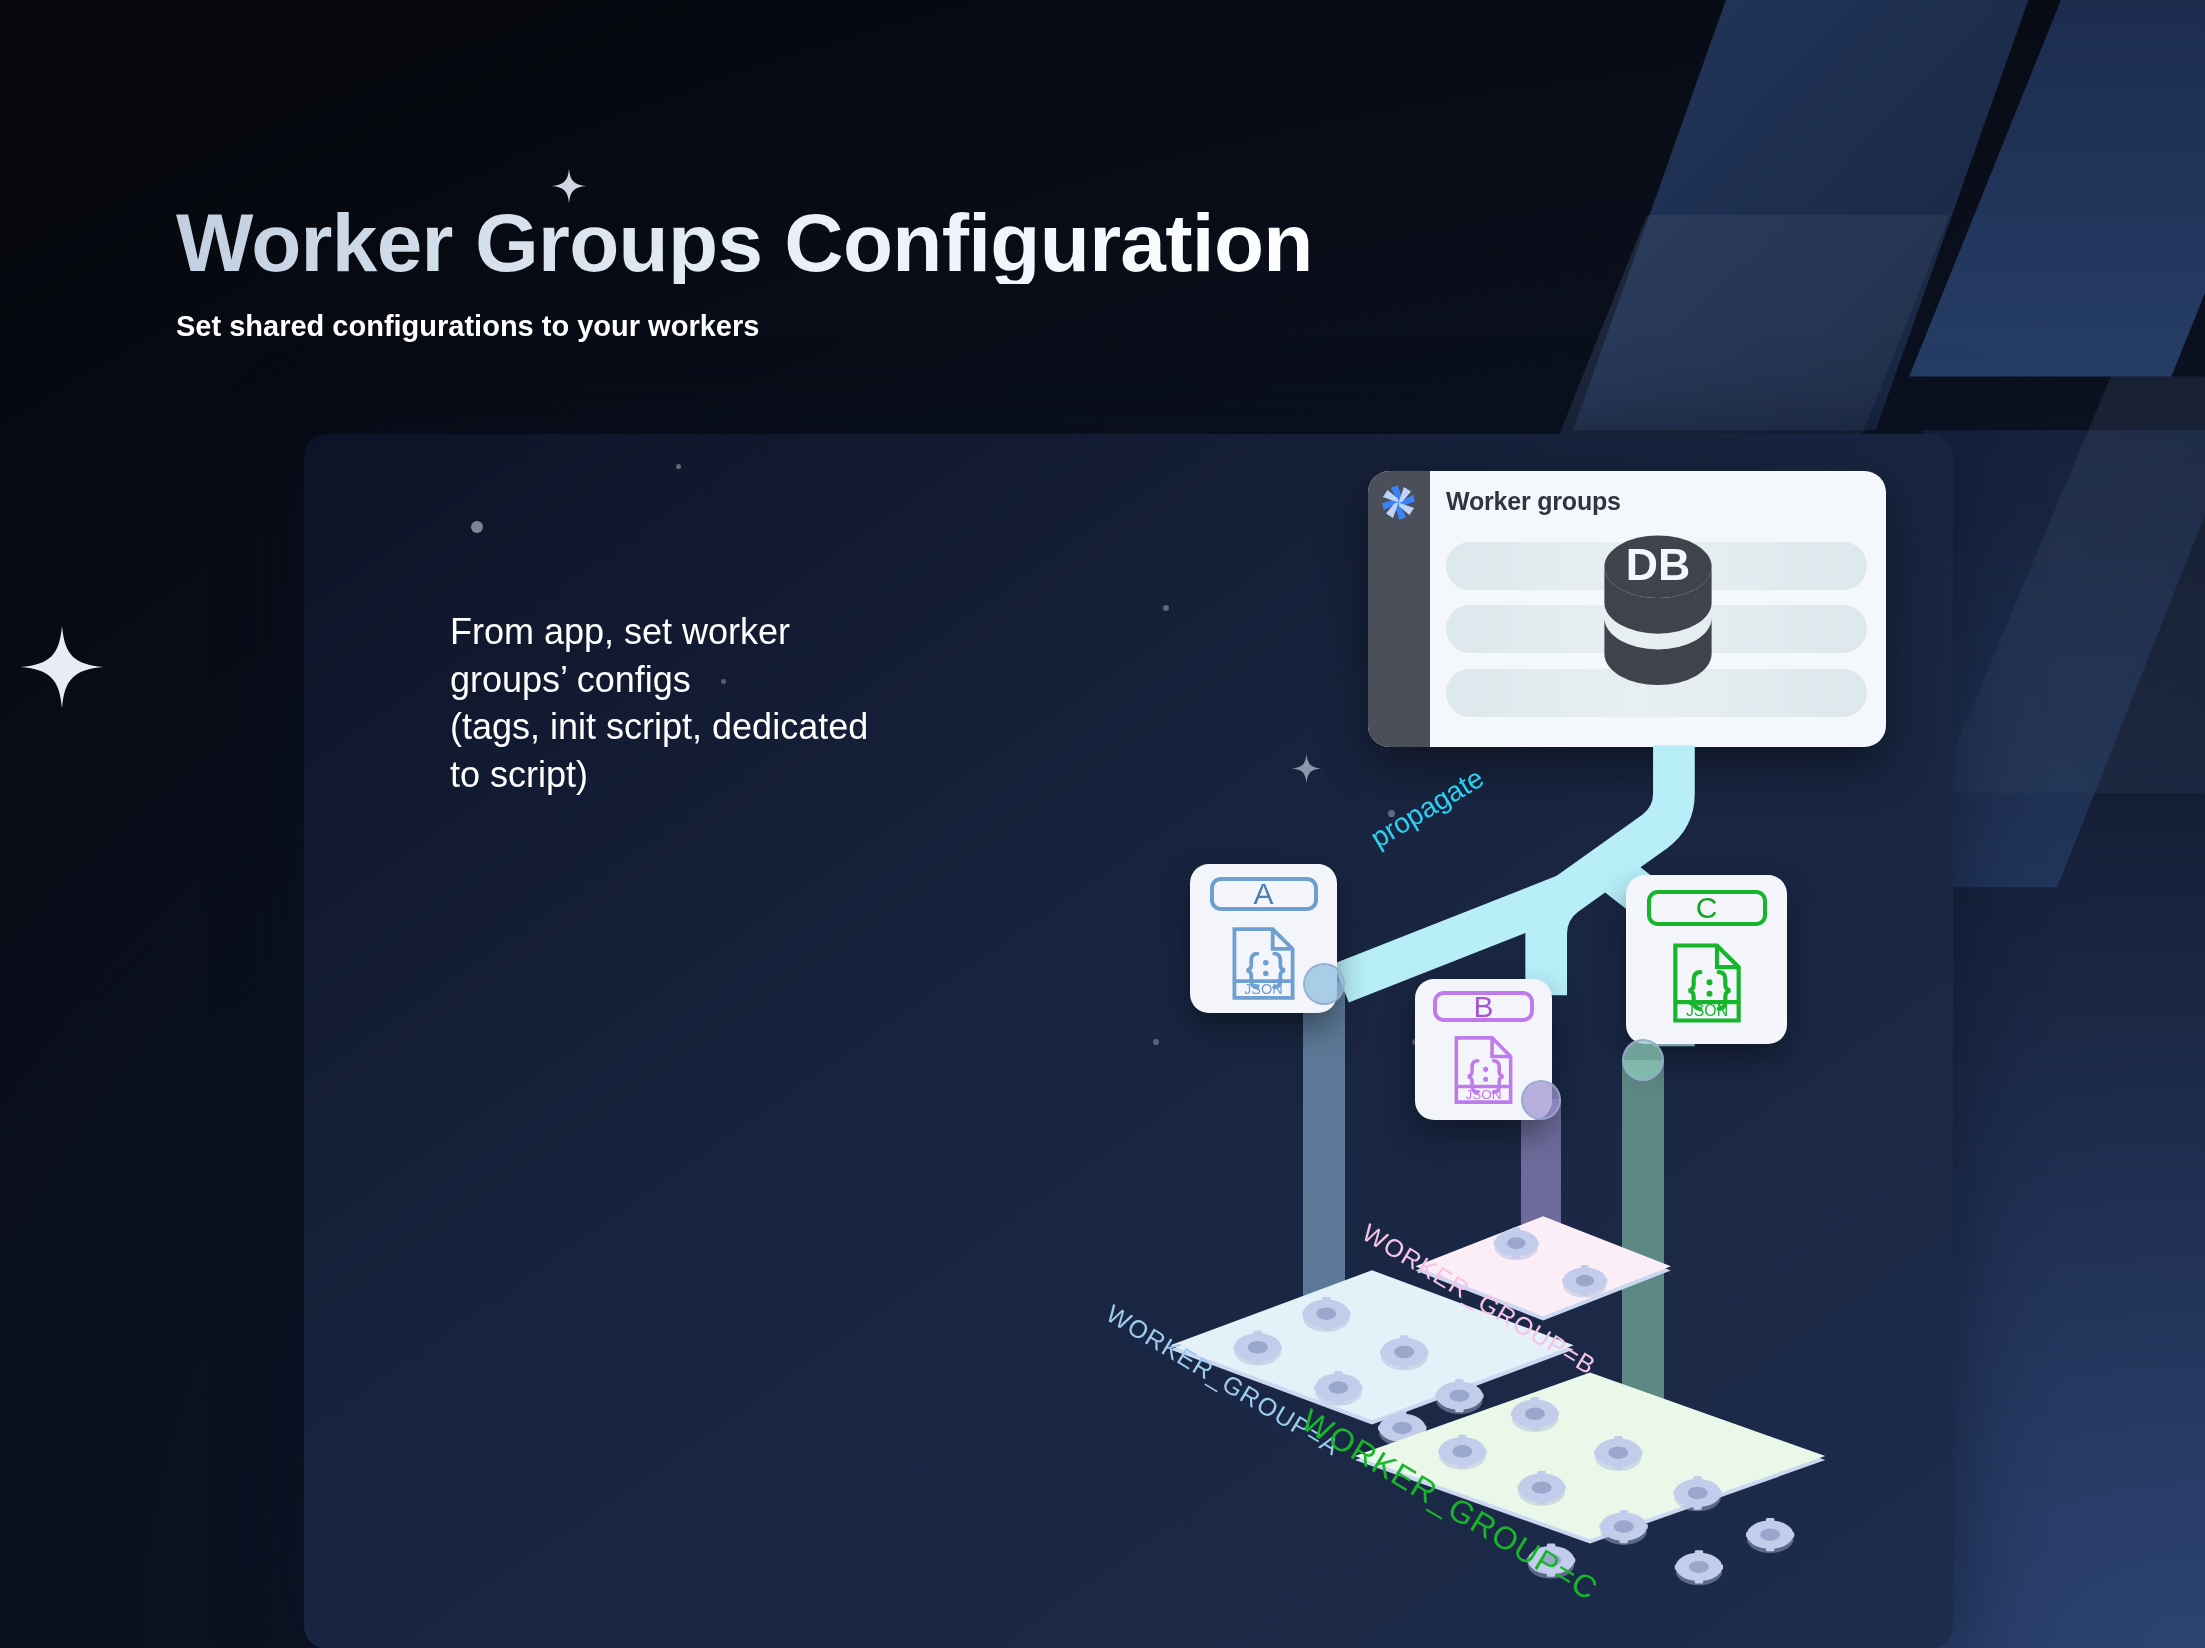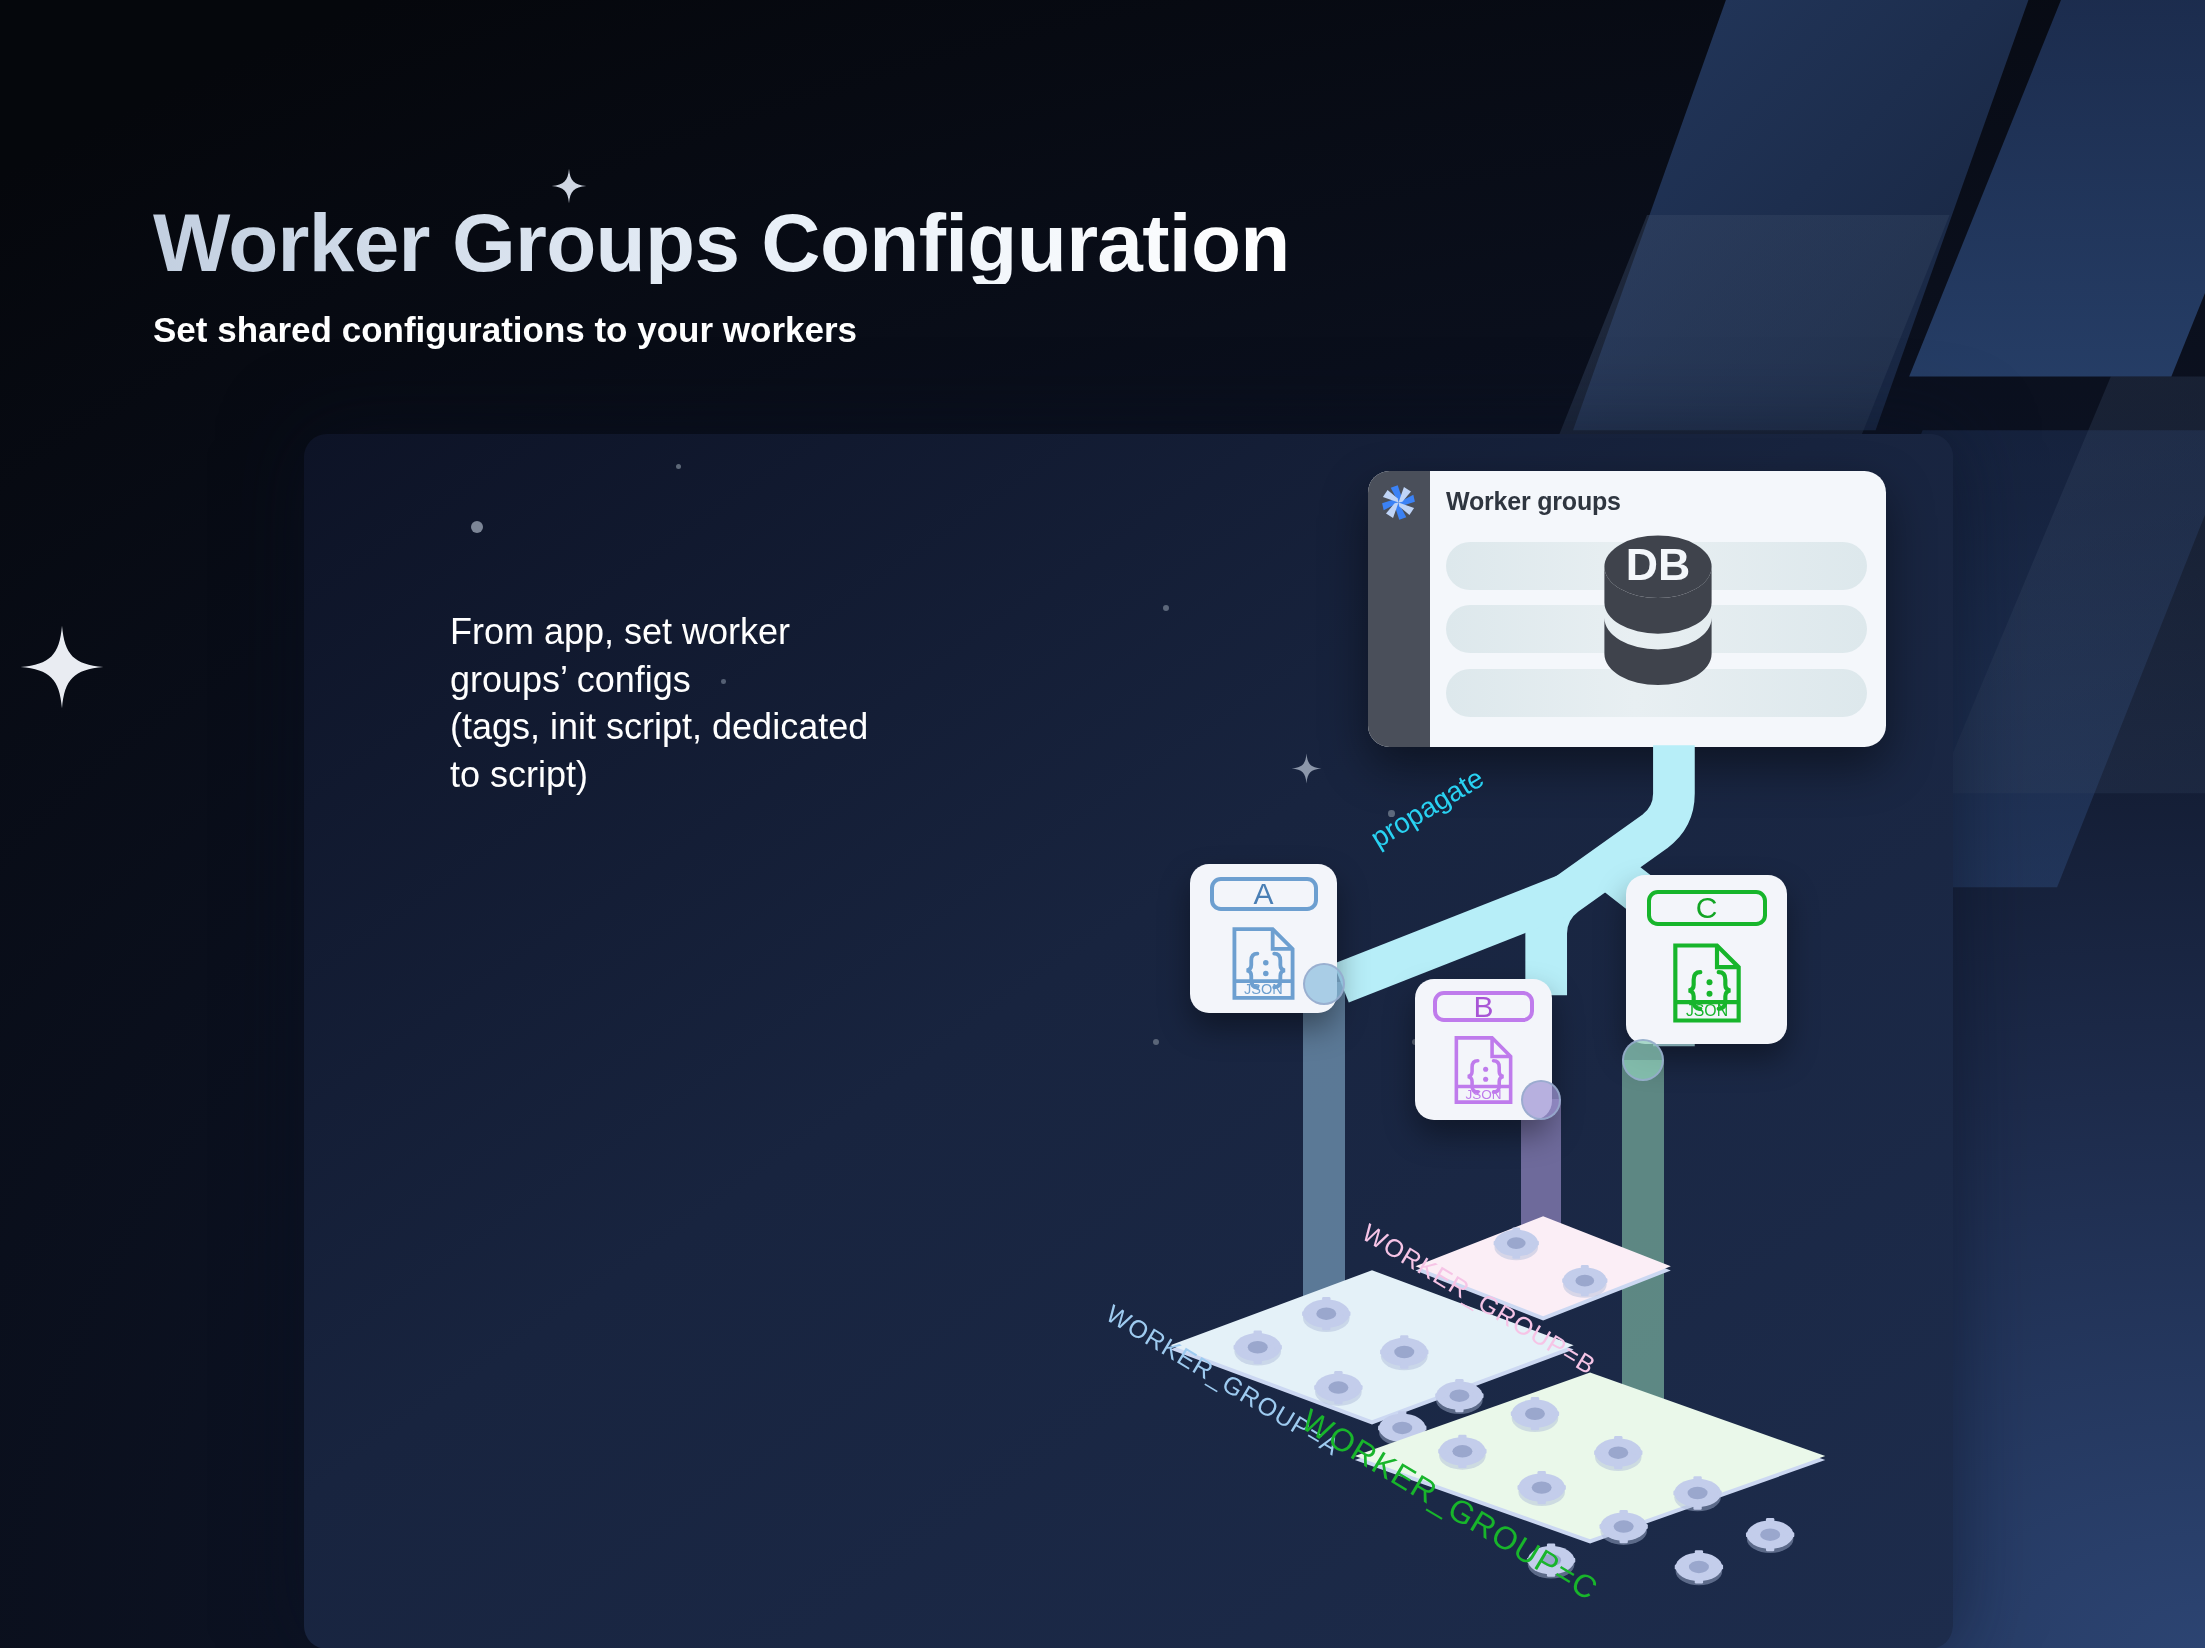--- a/index.html
+++ b/index.html
@@ -15,26 +15,26 @@
   
   .hexlayer { position:absolute; inset:0; overflow:hidden; pointer-events:none; }
 
   
   #inner-panel { position:absolute; left:304px; top:434px; width:1649px; height:1215px;
                  border-radius:23px;
                  background:linear-gradient(145deg,#0d1326 0%, #18243f 45%, #1d2c4c 100%);
                  box-shadow:0 0 81px rgba(10,16,34,.55); overflow:hidden; }
 
   
-  #header { position:absolute; left:153px; top:202px; z-index:30; }
+  #header { position:absolute; left:176px; top:202px; z-index:30; }
   #page-title { font-size:82px; font-weight:700; letter-spacing:-0.7px; line-height:1;
                 background:linear-gradient(100deg,#c2cfe0 0%, #e9f0f8 55%, #ffffff 100%);
                 -webkit-background-clip:text; background-clip:text; color:transparent;
                 white-space:nowrap; }
-  #page-subtitle { margin-top:25.5px; font-size:35px; font-weight:700; color:#ffffff;
+  #page-subtitle { margin-top:25.5px; font-size:29px; font-weight:700; color:#ffffff;
                    white-space:nowrap; }
 
   
   .body-copy { position:absolute; z-index:30; color:#ffffff; font-size:36px;
                line-height:1.32; font-weight:400; white-space:pre-line; }
   #copy-1 { left:426px; top:608px;margin-left:24px; }
   #copy-2 { left:426px; top:1180px; }
 
   
   .sparkle { position:absolute; z-index:25; }

